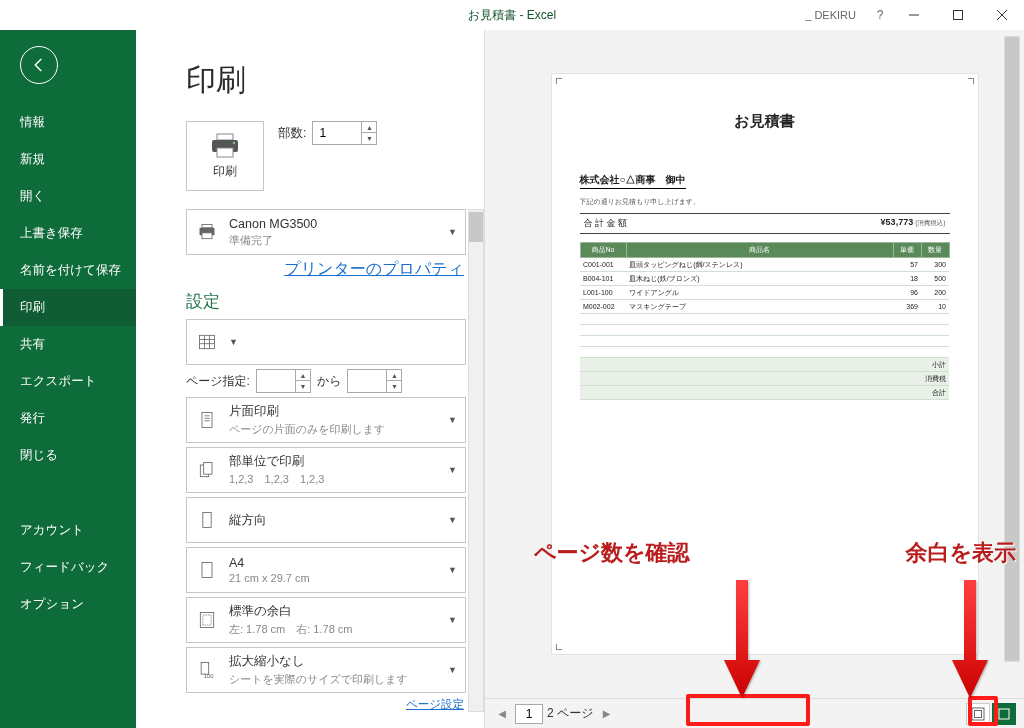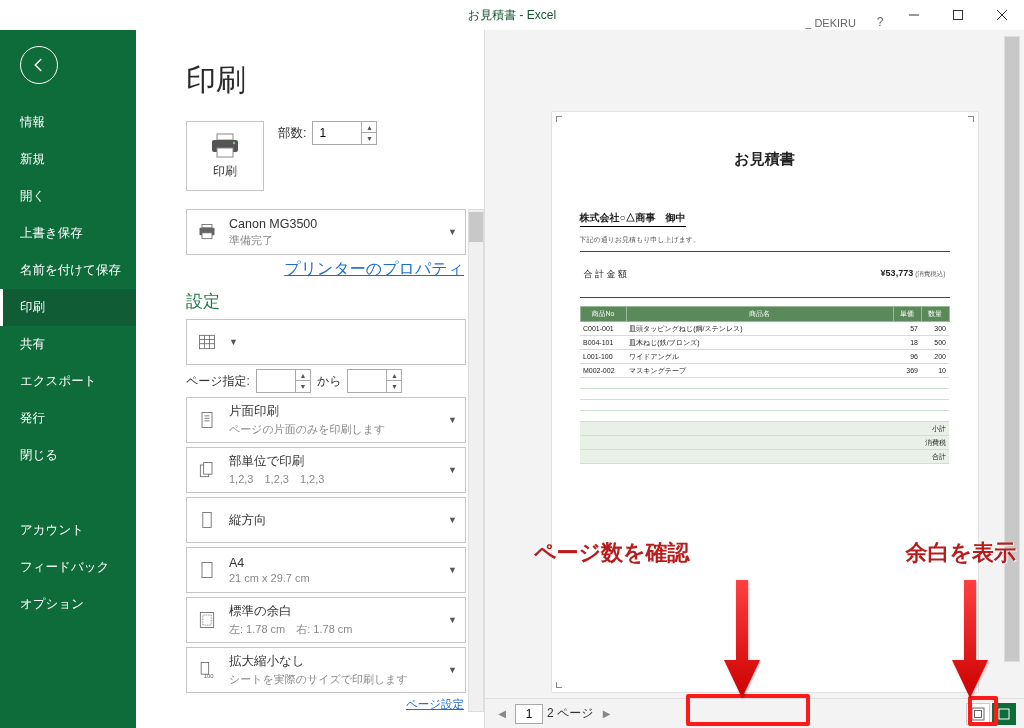--- a/index.html
+++ b/index.html
@@ -1,20 +1,20 @@
 <!DOCTYPE html>
 <html><head>
 <meta charset="utf-8">
 <style>
 * { margin: 0; padding: 0; box-sizing: border-box; font-family: "Yu Gothic UI", "Meiryo", sans-serif; }
 body { background: #fff; width: 1024px; height: 728px; overflow: hidden; position: relative; }
 
 .titlebar { height: 30px; display: flex; align-items: center; background: #fff; position: relative; }
 .titlebar-center { position: absolute; left: 50%; transform: translateX(-50%); font-size: 12px; color: #14532d; }
-.titlebar-right { position: absolute; right: 0; display: flex; align-items: flex-end; }
+.titlebar-right { position: absolute; right: 0; display: flex; align-items: center; }
 .titlebar-user { font-size: 11px; color: #666; margin-right: 12px; }
 .ctl-btn { width: 44px; height: 28px; display: flex; align-items: center; justify-content: center; cursor: pointer; }
 .ctl-btn svg { width: 10px; height: 10px; }
 .help-btn { font-size: 12px; color: #666; width: 24px; text-align: center; cursor: pointer; }
 
 .main { display: flex; height: 698px; }
 
 .sidebar { width: 136px; background: #0e6b3a; color: #fff; display: flex; flex-direction: column; padding-top: 8px; }
 .back-circle { width: 38px; height: 38px; border: 1.5px solid #fff; border-radius: 50%; margin: 8px 0 20px 20px; display: flex; align-items: center; justify-content: center; cursor: pointer; }
 .back-circle svg { width: 18px; height: 18px; }
@@ -52,33 +52,33 @@
 .printer-link { text-align:right; font-size:16px; color:#1a6dce; text-decoration:underline; cursor:pointer; margin-bottom:10px; padding-right:2px; }
 .page-setup-link { text-align:right; font-size:11.5px; color:#1a6dce; text-decoration:underline; cursor:pointer; padding-right:2px; margin-top:4px;}
 
 .section-h { font-size: 17px; color:#217346; margin: 6px 0 6px 0; font-weight:400; }
 
 .page-range { display:flex; align-items:center; gap:6px; margin-bottom:4px; font-size:12px; color:#333;}
 .page-range .spinner input { width:38px; }
 .page-range .lbl2 { font-size:12px;text-align:center; }
 
 .preview { flex:1; background:#f3f3f3; position:relative; display:flex; flex-direction:column; border-left:1px solid #ddd;}
-.preview-canvas { flex:1; display:flex; align-items:flex-end; justify-content:center; padding:6px 24px 6px 44px; position:relative;}
+.preview-canvas { flex:1; display:flex; align-items:center; justify-content:center; padding:6px 24px 6px 44px; position:relative;}
 .page { background:#fff; width: 426px; height: 580px; box-shadow: 0 0 1px rgba(0,0,0,.4); position:relative; }
 .crop { position:absolute; width:6px; height:6px; }
 .crop.tl { top:4px; left:4px; border-top:1px solid #888; border-left:1px solid #888;}
 .crop.tr { top:4px; right:4px; border-top:1px solid #888; border-right:1px solid #888;}
 .crop.bl { bottom:4px; left:4px; border-bottom:1px solid #888; border-left:1px solid #888;}
 .crop.br { bottom:4px; right:4px; border-bottom:1px solid #888; border-right:1px solid #888;}
 
 .doc { padding: 38px 28px 0 28px; font-size: 9px; color:#222; }
 .doc-title { text-align:center; font-size:15px; font-weight:700; margin-bottom:42px;}
 .doc-client { font-size:10px; font-weight:700; border-bottom:1px solid #000; display:inline-block; padding-bottom:1px; margin-bottom:8px;}
 .doc-note { font-size:7px; color:#555; margin-bottom:6px;}
-.doc-total { border-top:1px solid #444; border-bottom:1px solid #444; padding:16px 4px; display:flex; justify-content:space-between; margin-bottom:8px; font-size:9px;}
+.doc-total { border-top:1px solid #444; border-bottom:1px solid #444; padding:3px 4px; display:flex; justify-content:space-between; margin-bottom:8px; font-size:9px;}
 .doc-total .amt { font-weight:600; }
 .doc-total .tax { font-size:6.5px; color:#666; margin-left:2px;}
 .tbl { width:100%; border-collapse:collapse; font-size:7px;}
 .tbl th { background:#5a8a5a; color:#fff; padding:2px 3px; font-weight:400; border:1px solid #9ab79a;}
 .tbl td { padding:1.5px 3px; border-bottom:1px solid #cfe0cf;}
 .tbl td:nth-child(1){width:46px;}
 .tbl td:nth-child(3),.tbl td:nth-child(4){text-align:right;width:28px;}
 .tbl .footer-row td { text-align:right; background:#e8f0e8;}
 
 .preview-footer { height:30px; display:flex; align-items:center; justify-content:space-between; padding: 0 8px 0 8px; border-top:1px solid #ddd; background:#f3f3f3;}

